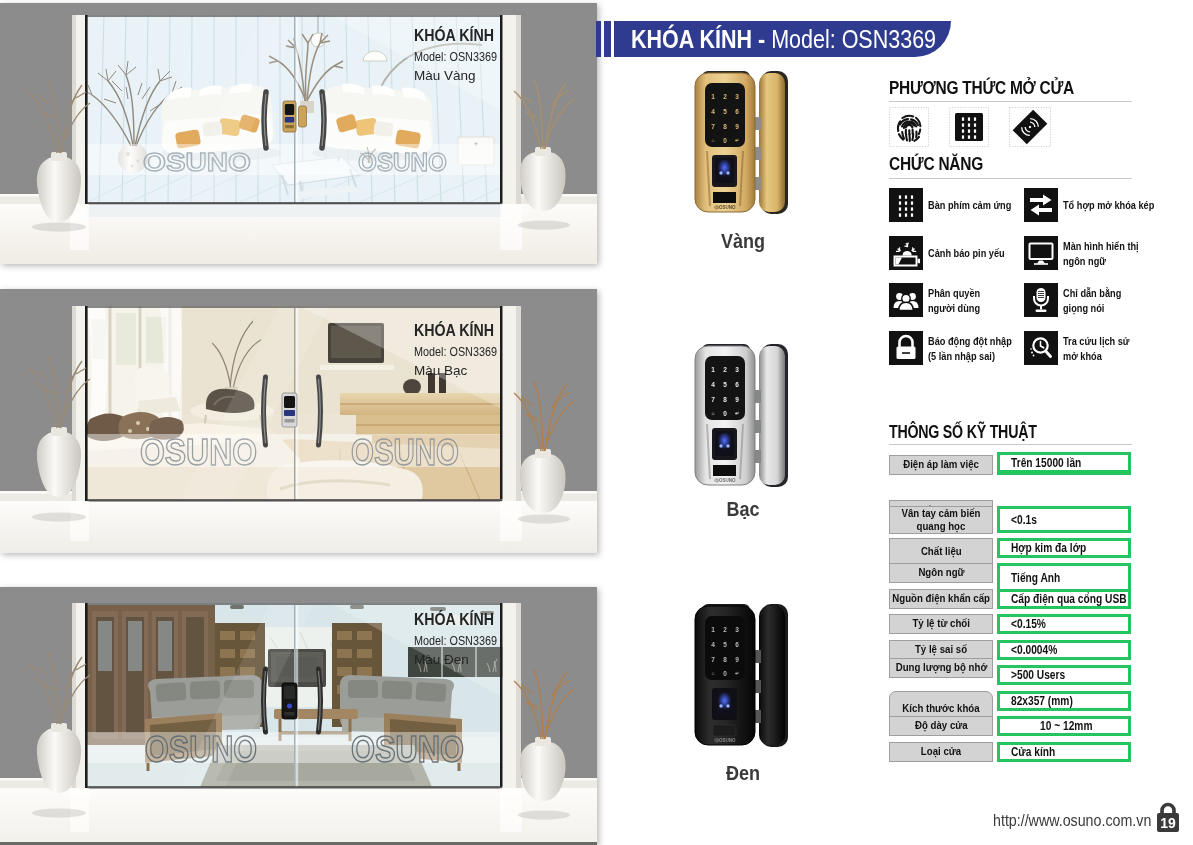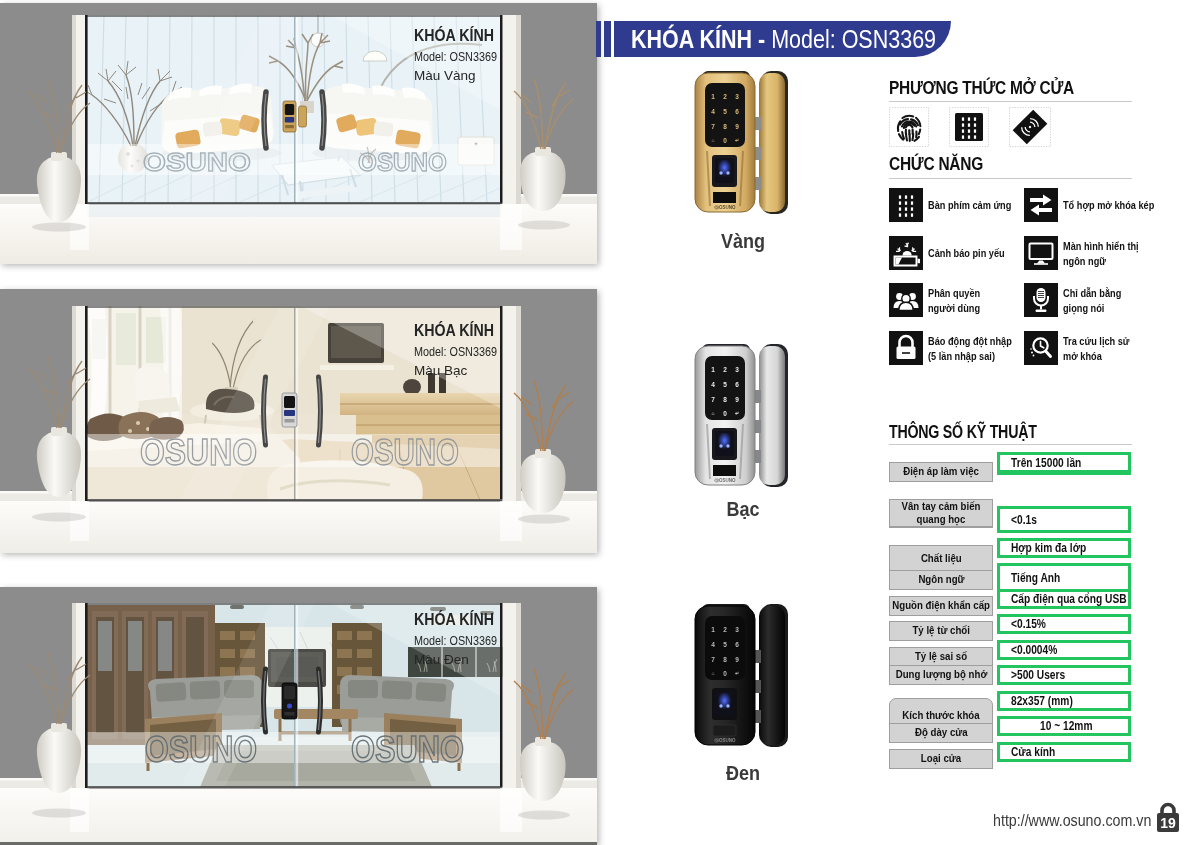--- a/index.html
+++ b/index.html
@@ -2,21 +2,21 @@
 <html><head><meta charset="utf-8">
 <style>
   html,body{margin:0;padding:0;}
   body{font-family:"Liberation Sans",sans-serif;}
   .page{position:relative;width:1193px;height:845px;background:#ffffff;overflow:hidden;}
   .abs{position:absolute;}
   .h1{font-weight:bold;font-size:18px;color:#111;letter-spacing:-0.3px;}
   .rule{position:absolute;height:1px;background:#c9c9c9;}
   .feat{position:absolute;font-size:11.5px;font-weight:bold;color:#111;line-height:1.3;white-space:nowrap;transform:scaleX(0.8);transform-origin:left top;}
   .tcell{position:absolute;box-sizing:border-box;font-weight:bold;color:#111;}
-  .tkey{background:#d3d3d3;border:1px solid #9e9e9e;width:104px;left:889px;display:flex;align-items:center;justify-content:center;text-align:center;font-size:11.5px;line-height:1.15;margin-top:7px;}.tkey>i{font-style:normal;white-space:nowrap;transform:scaleX(0.84);}
+  .tkey{background:#d3d3d3;border:1px solid #9e9e9e;width:104px;left:889px;display:flex;align-items:center;justify-content:center;text-align:center;font-size:11.5px;line-height:1.15;}.tkey>i{font-style:normal;white-space:nowrap;transform:scaleX(0.84);}
   .tval{background:#fff;border:3px solid #22c55e;width:134px;left:997px;display:flex;align-items:center;font-size:12px;padding-left:11px;}.tval>i{font-style:normal;white-space:nowrap;transform:scaleX(0.85);transform-origin:left center;}
   .locklabel{position:absolute;font-weight:bold;font-size:20px;color:#3a3a3a;width:200px;text-align:center;left:643px;transform:scaleX(0.9);}
 </style></head>
 <body>
 <div class="page">
 
 <svg class="abs" style="left:0;top:3px;filter:drop-shadow(2px 2px 3px rgba(0,0,0,0.28));" width="597" height="261" viewBox="0 0 597 261">
 <defs>
 <linearGradient id="p1floor" x1="0" y1="0" x2="0" y2="1">
           <stop offset="0" stop-color="#fdfcfa"></stop>
@@ -914,21 +914,21 @@
       <i>4 pin AA</i>
     </div>
 
 <div class="tcell tkey" style="top:500px;height:21px;">
       <i>Tuổi thọ pin</i>
     </div>
 <div class="tcell tval" style="top:452px;height:21px;">
       <i>Trên 15000 lần</i>
     </div>
 
-<div class="tcell tkey" style="top:492px;height:28px;">
+<div class="tcell tkey" style="top:506px;height:28px;">
       <i>Vân tay cảm biến<br>quang học</i>
     </div>
 <div class="tcell tval" style="top:506px;height:27px;">
       <i>&lt;0.1s</i>
     </div>
 
 <div class="tcell tkey" style="top:538px;height:28px;">
       <i>Chất liệu</i>
     </div>
 <div class="tcell tval" style="top:538px;height:20px;">

